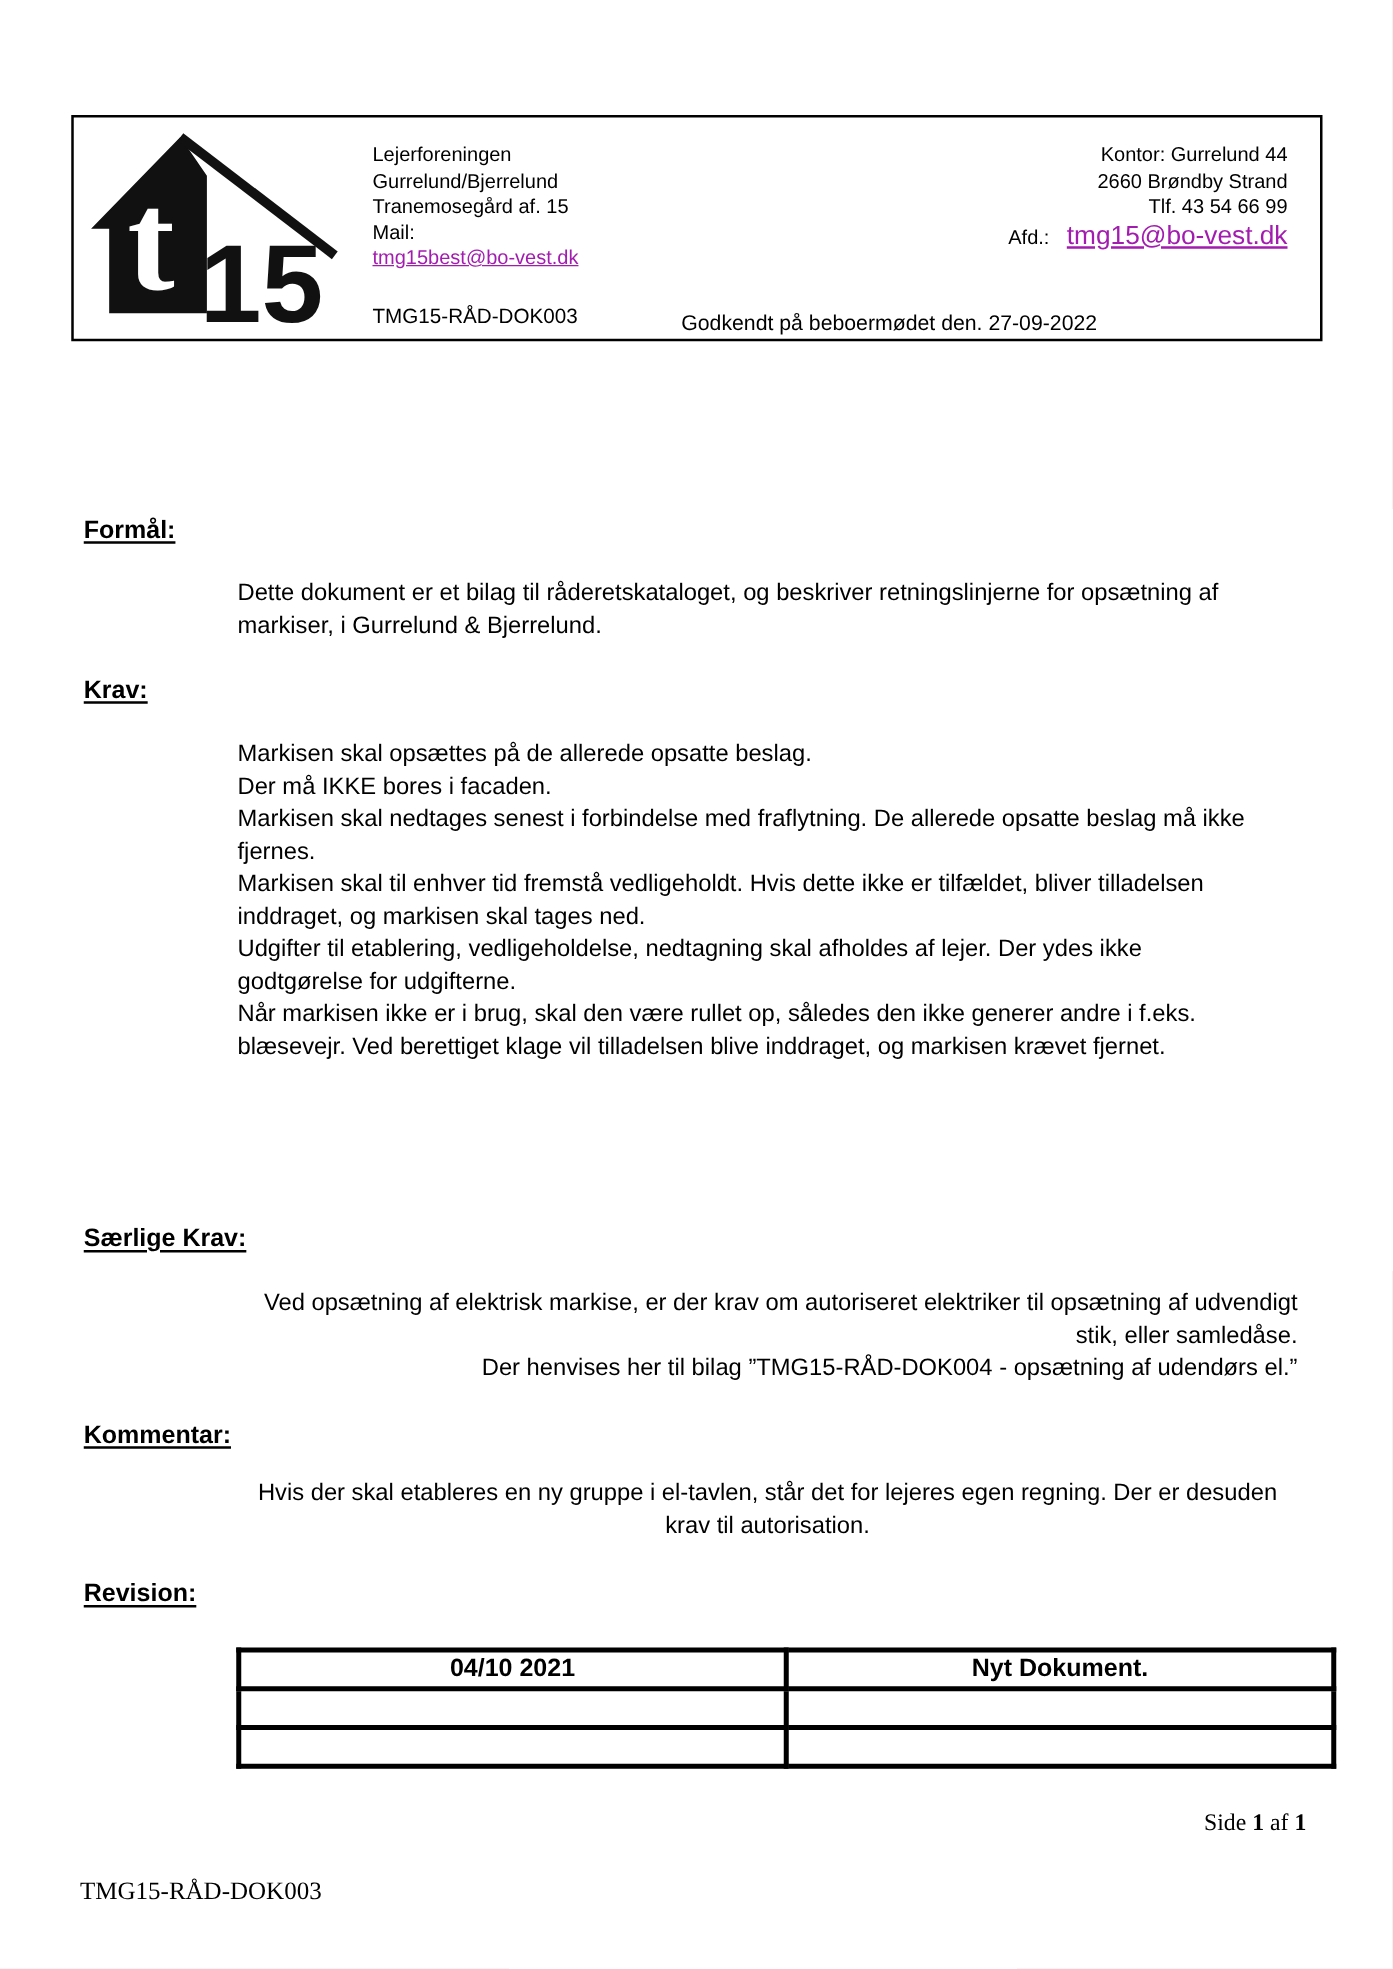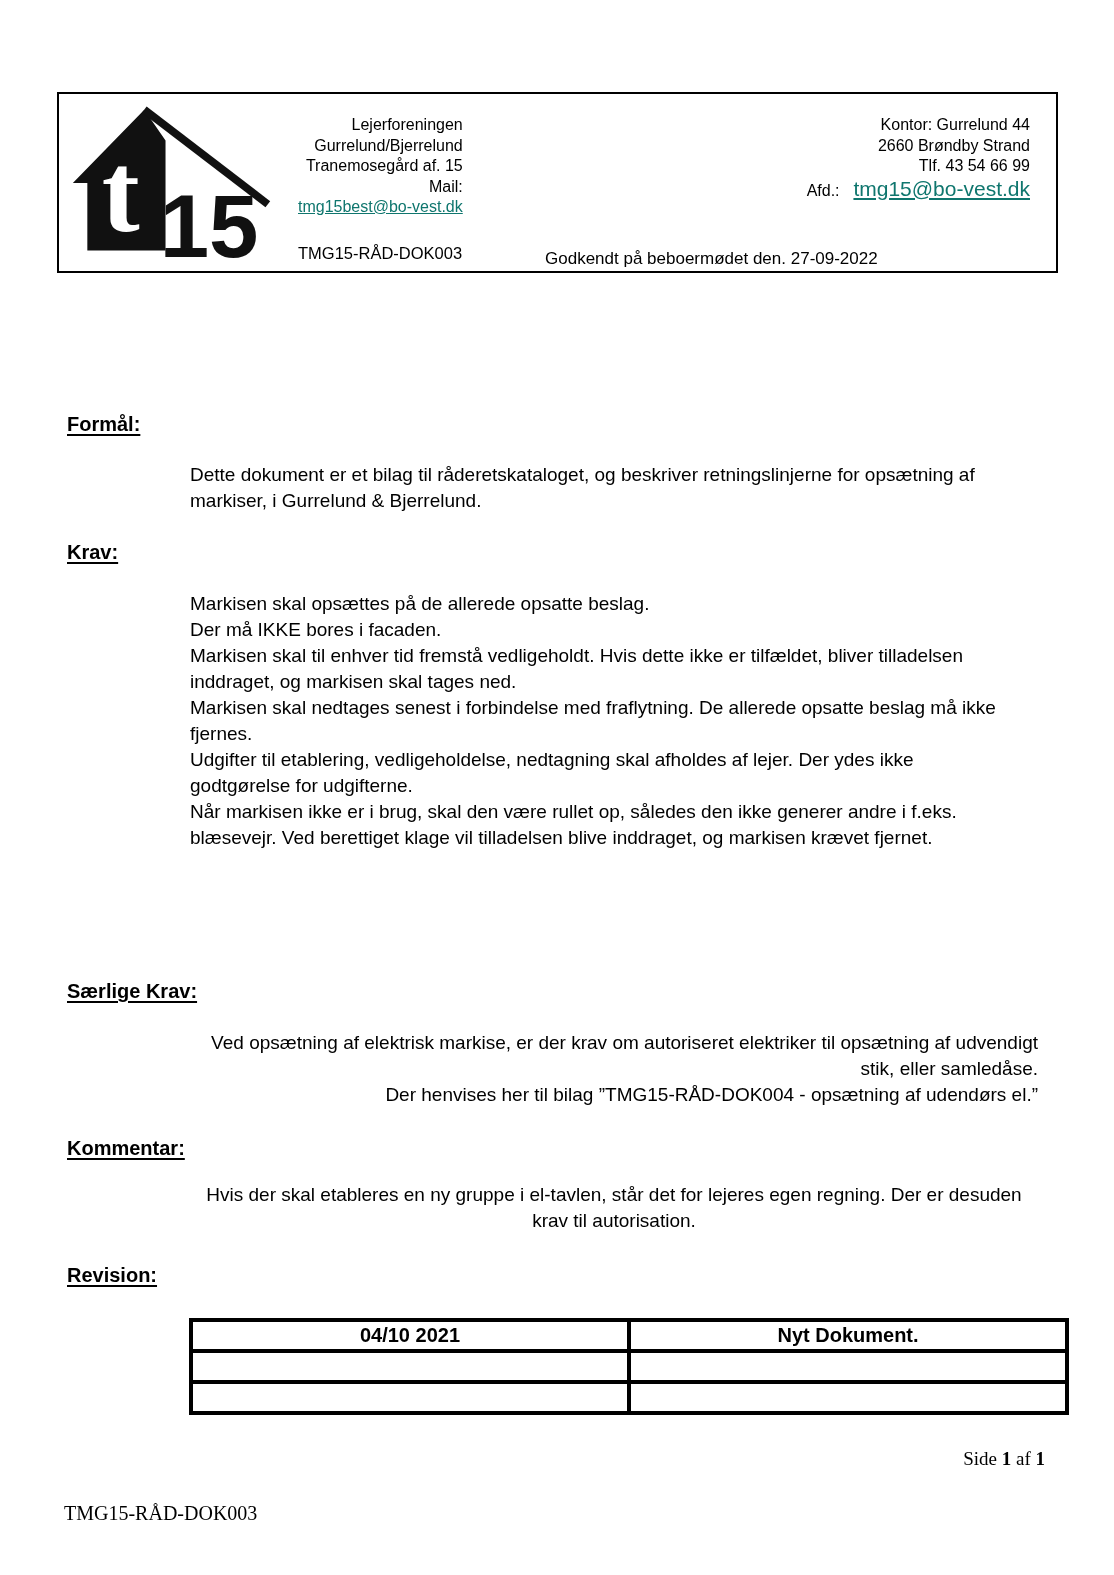--- a/index.html
+++ b/index.html
@@ -8,23 +8,23 @@
     font-family:"Liberation Sans", sans-serif; color:#000; margin:0 auto;
     overflow:hidden;
   }
 
   
   .header-box {
     position:absolute; left:57px; top:92px; width:1001px; height:181px;
     border:2px solid #000; box-sizing:border-box;
   }
   .logo-wrap { position:absolute; left:10px; top:10px; width:222px; height:158px; }
-  .hdr-left  { position:absolute; left:239px; top:21px; font-size:16px; line-height:20.5px;text-align:right; }
+  .hdr-left  { position:absolute; left:239px; top:21px; font-size:16px; line-height:20.5px; }
   .hdr-right { position:absolute; right:26px; top:21px; text-align:right; font-size:16px; line-height:20.5px; }
-  .hdr-link  { color:#0f766e; text-decoration:underline; }
+  .hdr-link  { color:#a21caf; text-decoration:underline; }
   .afd-row   { margin-top:2px; }
   .afd-label { font-size:16px; }
   .afd-link  { font-size:21px; font-weight:400; }
   .hdr-docid    { position:absolute; left:239px; top:150px; font-size:16.5px; }
   .hdr-approved { position:absolute; left:486px; top:155px; font-size:17px; }
 
   
   .doc-title {
     position:absolute; left:0; top:296px; width:100%; text-align:center;
     font-size:30px; font-weight:bold; letter-spacing:0.2px;
@@ -115,22 +115,22 @@
 
   <div id="h-formaal" class="sec-heading">Formål:</div>
   <div id="b-formaal" class="sec-body">
     <p>Dette dokument er et bilag til råderetskataloget, og beskriver retningslinjerne for opsætning af markiser, i Gurrelund &amp; Bjerrelund.</p>
   </div>
 
   <div id="h-krav" class="sec-heading">Krav:</div>
   <div id="b-krav" class="sec-body">
     <p>Markisen skal opsættes på de allerede opsatte beslag.</p>
     <p>Der må IKKE bores i facaden.</p>
+    <p>Markisen skal nedtages senest i forbindelse med fraflytning. De allerede opsatte beslag må ikke fjernes.</p>
     <p>Markisen skal til enhver tid fremstå vedligeholdt. Hvis dette ikke er tilfældet, bliver tilladelsen inddraget, og markisen skal tages ned.</p>
-    <p>Markisen skal nedtages senest i forbindelse med fraflytning. De allerede opsatte beslag må ikke fjernes.</p>
     <p>Udgifter til etablering, vedligeholdelse, nedtagning skal afholdes af lejer. Der ydes ikke godtgørelse for udgifterne.</p>
     <p>Når markisen ikke er i brug, skal den være rullet op, således den ikke generer andre i f.eks. blæsevejr. Ved berettiget klage vil tilladelsen blive inddraget, og markisen krævet fjernet.</p>
   </div>
 
   <div id="h-saerlige" class="sec-heading">Særlige Krav:</div>
   <div id="b-saerlige" class="sec-body">
     <p>Ved opsætning af elektrisk markise, er der krav om autoriseret elektriker til opsætning af udvendigt stik, eller samledåse.</p>
     <p>Der henvises her til bilag ”TMG15-RÅD-DOK004 - opsætning af udendørs el.”</p>
   </div>
 

